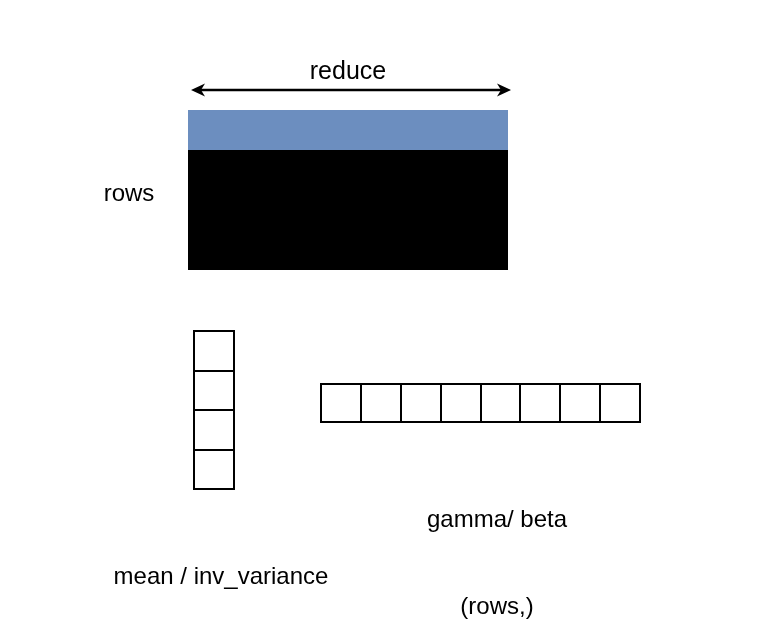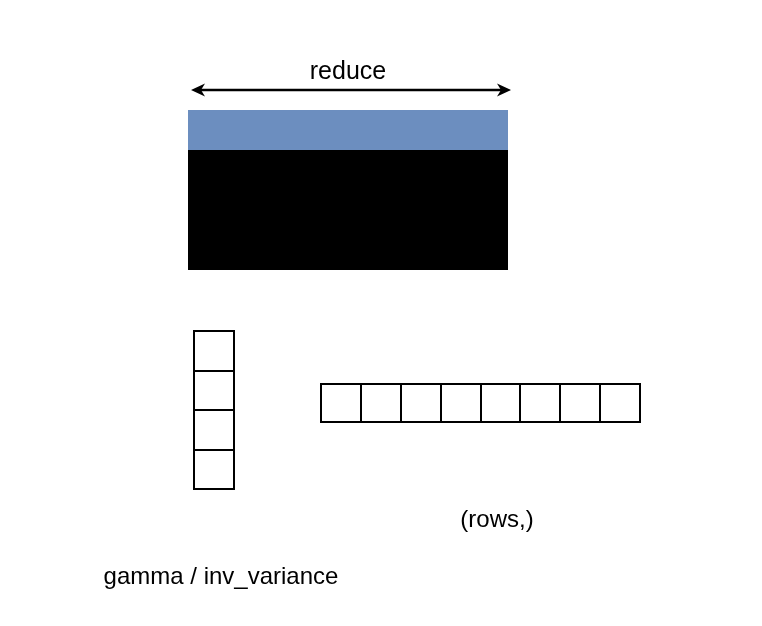--- a/index.html
+++ b/index.html
@@ -55,20 +55,21 @@
   <svg id="reduce-arrow" width="324" height="22" viewBox="0 0 324 22">
     <line x1="12" y1="11" x2="312" y2="11" stroke="#000" stroke-width="2.5"></line>
     <path d="M2,11 L16,4.5 L12,11 L16,17.5 Z" fill="#000"></path>
     <path d="M322,11 L308,4.5 L312,11 L308,17.5 Z" fill="#000"></path>
   </svg>
 
   <div id="highlight-row" class="gridbox blue"></div>
 
   <div id="matrix-grid" class="gridbox black"></div>
 
+  <div id="rows-label" class="lbl">rows</div>
 
 
   <div id="mean-column" class="gridbox black" style="grid-template-columns: repeat(1, 1fr);">
       <div class="cell"></div>
       <div class="cell"></div>
       <div class="cell"></div>
       <div class="cell"></div>
     </div>
 
   <div id="gamma-row" class="gridbox black" style="grid-template-columns: repeat(8, 1fr);">
@@ -76,21 +77,22 @@
       <div class="cell"></div>
       <div class="cell"></div>
       <div class="cell"></div>
       <div class="cell"></div>
       <div class="cell"></div>
       <div class="cell"></div>
       <div class="cell"></div>
     </div>
 
   <div id="gamma-label" class="lbl">
+    <span class="line">gamma/ beta</span>
     <span class="line">(rows,)</span>
   </div>
 
   <div id="mean-label" class="lbl">
-    <span class="line">gamma / inv_variance</span>
+    <span class="line">mean / inv_variance</span>
     
   </div>
 
 </div>
 
 </body></html>

